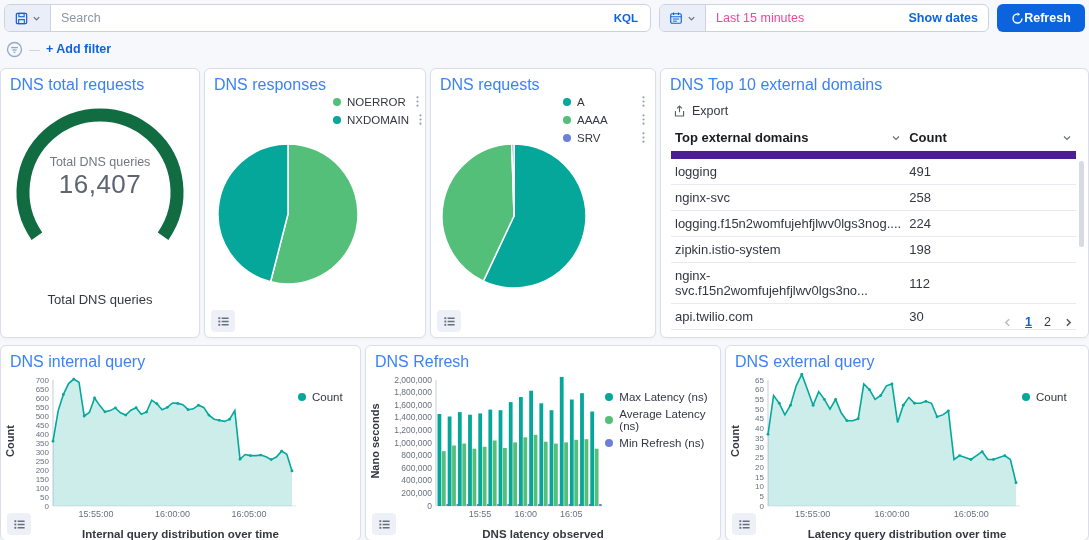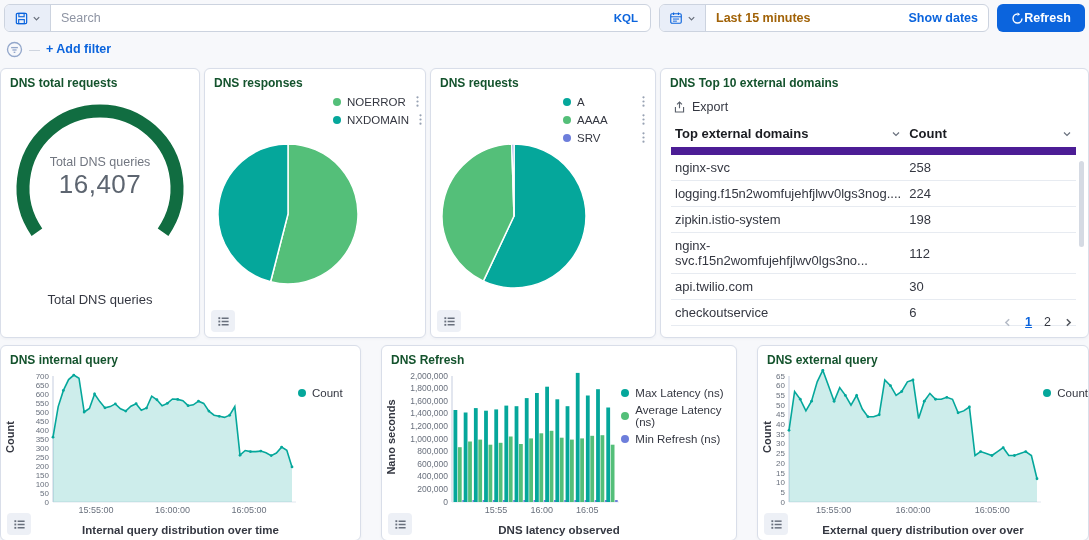--- a/index.html
+++ b/index.html
@@ -14,37 +14,37 @@
               display:flex; align-items:center; justify-content:center; gap:3px; cursor:pointer; }
   .search-input { flex:1; border:none; outline:none; padding:0 10px; font-size:12.5px;
                   font-family:"Liberation Sans", sans-serif; color:#343741; background:transparent; }
   .search-input::placeholder { color:#8e94a3; }
   .kql-btn { display:flex; align-items:center; padding:0 12px; color:#0b64dd;
              font-weight:700; font-size:11.5px; cursor:pointer; }
   .date-wrap { display:flex; align-items:stretch; width:330px; height:28px; background:#fff;
                border:1px solid #ccd3df; border-radius:6px; overflow:hidden; }
   .cal-seg { background:#e9eef8; border-right:1px solid #ccd3df; padding:0 9px;
              display:flex; align-items:center; gap:4px; cursor:pointer; }
-  .date-text { flex:1; line-height:26px; padding:0 10px; font-size:12.5px; color:#a16207; cursor:pointer;font-weight:bold; }
+  .date-text { flex:1; line-height:26px; padding:0 10px; font-size:12.5px; color:#ec4899; cursor:pointer; }
   .show-dates { line-height:26px; padding:0 10px; font-size:12.5px; font-weight:600; color:#0b64dd; cursor:pointer; }
   .refresh-btn { height:28px; min-width:88px; border:none; border-radius:6px; background:#0b64dd;
                  color:#fff; font-weight:700; font-size:12.5px; display:flex; align-items:center;
                  justify-content:center; cursor:pointer; font-family:"Liberation Sans", sans-serif; }
 
   
   .filterbar { display:flex; align-items:center; gap:6px; margin:7px 4px 9px 6px; height:20px; }
   .add-filter { color:#0b64dd; font-size:12.5px; font-weight:600; cursor:pointer; }
   .filter-dash { color:#c4cbd8; font-size:11px; }
 
   
   .grid1 { display:grid; grid-template-columns:200px 222px 226px 1fr; gap:4px; height:270px; margin:0 0 7px 0; }
-  .grid2 { display:grid; grid-template-columns:361px 356px 1fr; gap:20px; height:196px; }
+  .grid2 { display:grid; grid-template-columns:361px 356px 1fr; gap:4px; height:196px; }
   .panel { position:relative; background:#fff; border:1px solid #d9dee9; border-radius:6px;
            box-shadow:0 1px 3px rgba(60,70,90,.05); overflow:hidden; }
-  .panel-title { font-size:12px; font-weight:700; color:#14532d; padding:7px 9px 0 9px; }
+  .panel-title { font-size:16px; font-weight:400; color:#3b82f6; padding:7px 9px 0 9px; }
 
   
   .legend { position:absolute; top:26px; right:6px; display:flex; flex-direction:column; gap:5px; }
   .leg-item { display:flex; align-items:center; gap:6px; font-size:11.5px; color:#343741; cursor:pointer; }
   .leg-dot { width:8px; height:8px; border-radius:50%; flex:0 0 8px; }
   .leg-menu { margin-left:auto; display:flex; cursor:pointer; }
 
   
   .gauge-box { position:relative; }
   .gauge-center { position:absolute; left:0; top:86px; width:100%; text-align:center; pointer-events:none; }
@@ -274,20 +274,24 @@
             <span class="th-inner">
                 <span>Count</span>
               <svg width="10" height="10" viewBox="0 0 10 10">
                 <polyline points="2,3.5 5,6.5 8,3.5" fill="none" stroke="#69707d" stroke-width="1.2"></polyline>
                 </svg>
             </span>
           </th>
         </tr>
       </thead>
       <tbody>
+          <tr>
+            <td>logging</td>
+            <td>491</td>
+          </tr>
           <tr>
             <td>nginx-svc</td>
             <td>258</td>
           </tr>
           <tr>
             <td>logging.f15n2womfujehfjlwv0lgs3nog....</td>
             <td>224</td>
           </tr>
           <tr>
             <td>zipkin.istio-system</td>
@@ -555,21 +559,21 @@
             <circle cx="262.72727272727275" cy="82.6" r="1.4" fill="#05a79b"></circle>
             <circle cx="274" cy="109.73846153846154" r="1.4" fill="#05a79b"></circle>
           </svg></div>
       <div class="chart-legend legend" style="position:static">
           <div class="leg-item">
             <span class="leg-dot" style="background: rgb(5, 167, 155);"></span>
             <span>Count</span>
           </div>
         </div>
     </div>
-    <div class="xtitle">External query distribution over over</div>
+    <div class="xtitle">Latency query distribution over time</div>
     <button class="list-btn">
       <svg width="13" height="13" viewBox="0 0 14 14">
         <rect x="1.5" y="2.4" width="2" height="2" fill="#69707d"></rect>
           <line x1="5" y1="3.4" x2="12.5" y2="3.4" stroke="#69707d" stroke-width="1.6"></line>
         <rect x="1.5" y="6" width="2" height="2" fill="#69707d"></rect>
           <line x1="5" y1="7" x2="12.5" y2="7" stroke="#69707d" stroke-width="1.6"></line>
         <rect x="1.5" y="9.6" width="2" height="2" fill="#69707d"></rect>
           <line x1="5" y1="10.6" x2="12.5" y2="10.6" stroke="#69707d" stroke-width="1.6"></line>
       </svg>
     </button>

